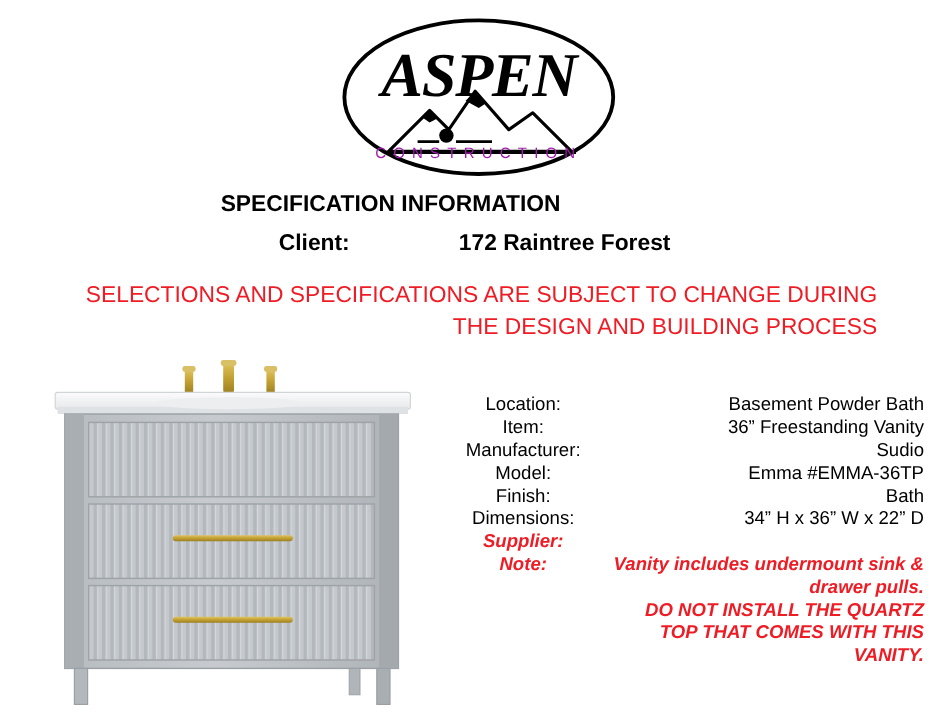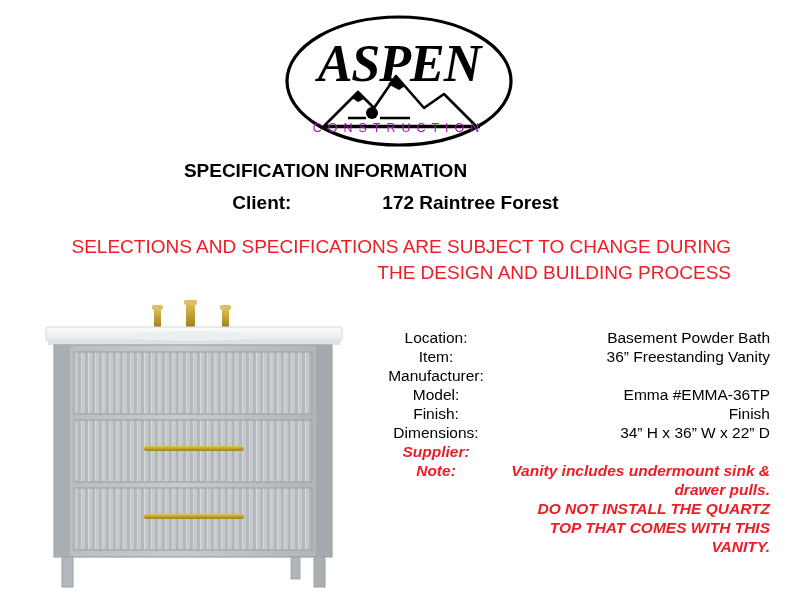--- a/index.html
+++ b/index.html
@@ -169,28 +169,29 @@
     <div class="spec-row">
       <div class="spec-key">Location:</div>
       <div class="spec-val">Basement Powder Bath</div>
     </div>
     <div class="spec-row">
       <div class="spec-key">Item:</div>
       <div class="spec-val">36” Freestanding Vanity</div>
     </div>
     <div class="spec-row">
       <div class="spec-key">Manufacturer:</div>
+      <div class="spec-val">Sudio</div>
     </div>
     <div class="spec-row">
       <div class="spec-key">Model:</div>
       <div class="spec-val">Emma #EMMA-36TP</div>
     </div>
     <div class="spec-row">
       <div class="spec-key">Finish:</div>
-      <div class="spec-val">Finish</div>
+      <div class="spec-val">Bath</div>
     </div>
     <div class="spec-row">
       <div class="spec-key">Dimensions:</div>
       <div class="spec-val">34” H x 36” W x 22” D</div>
     </div>
     <div class="spec-row">
       <div class="spec-key red">Supplier:</div>
     </div>
     <div class="spec-row">
       <div class="spec-key red">Note:</div>

